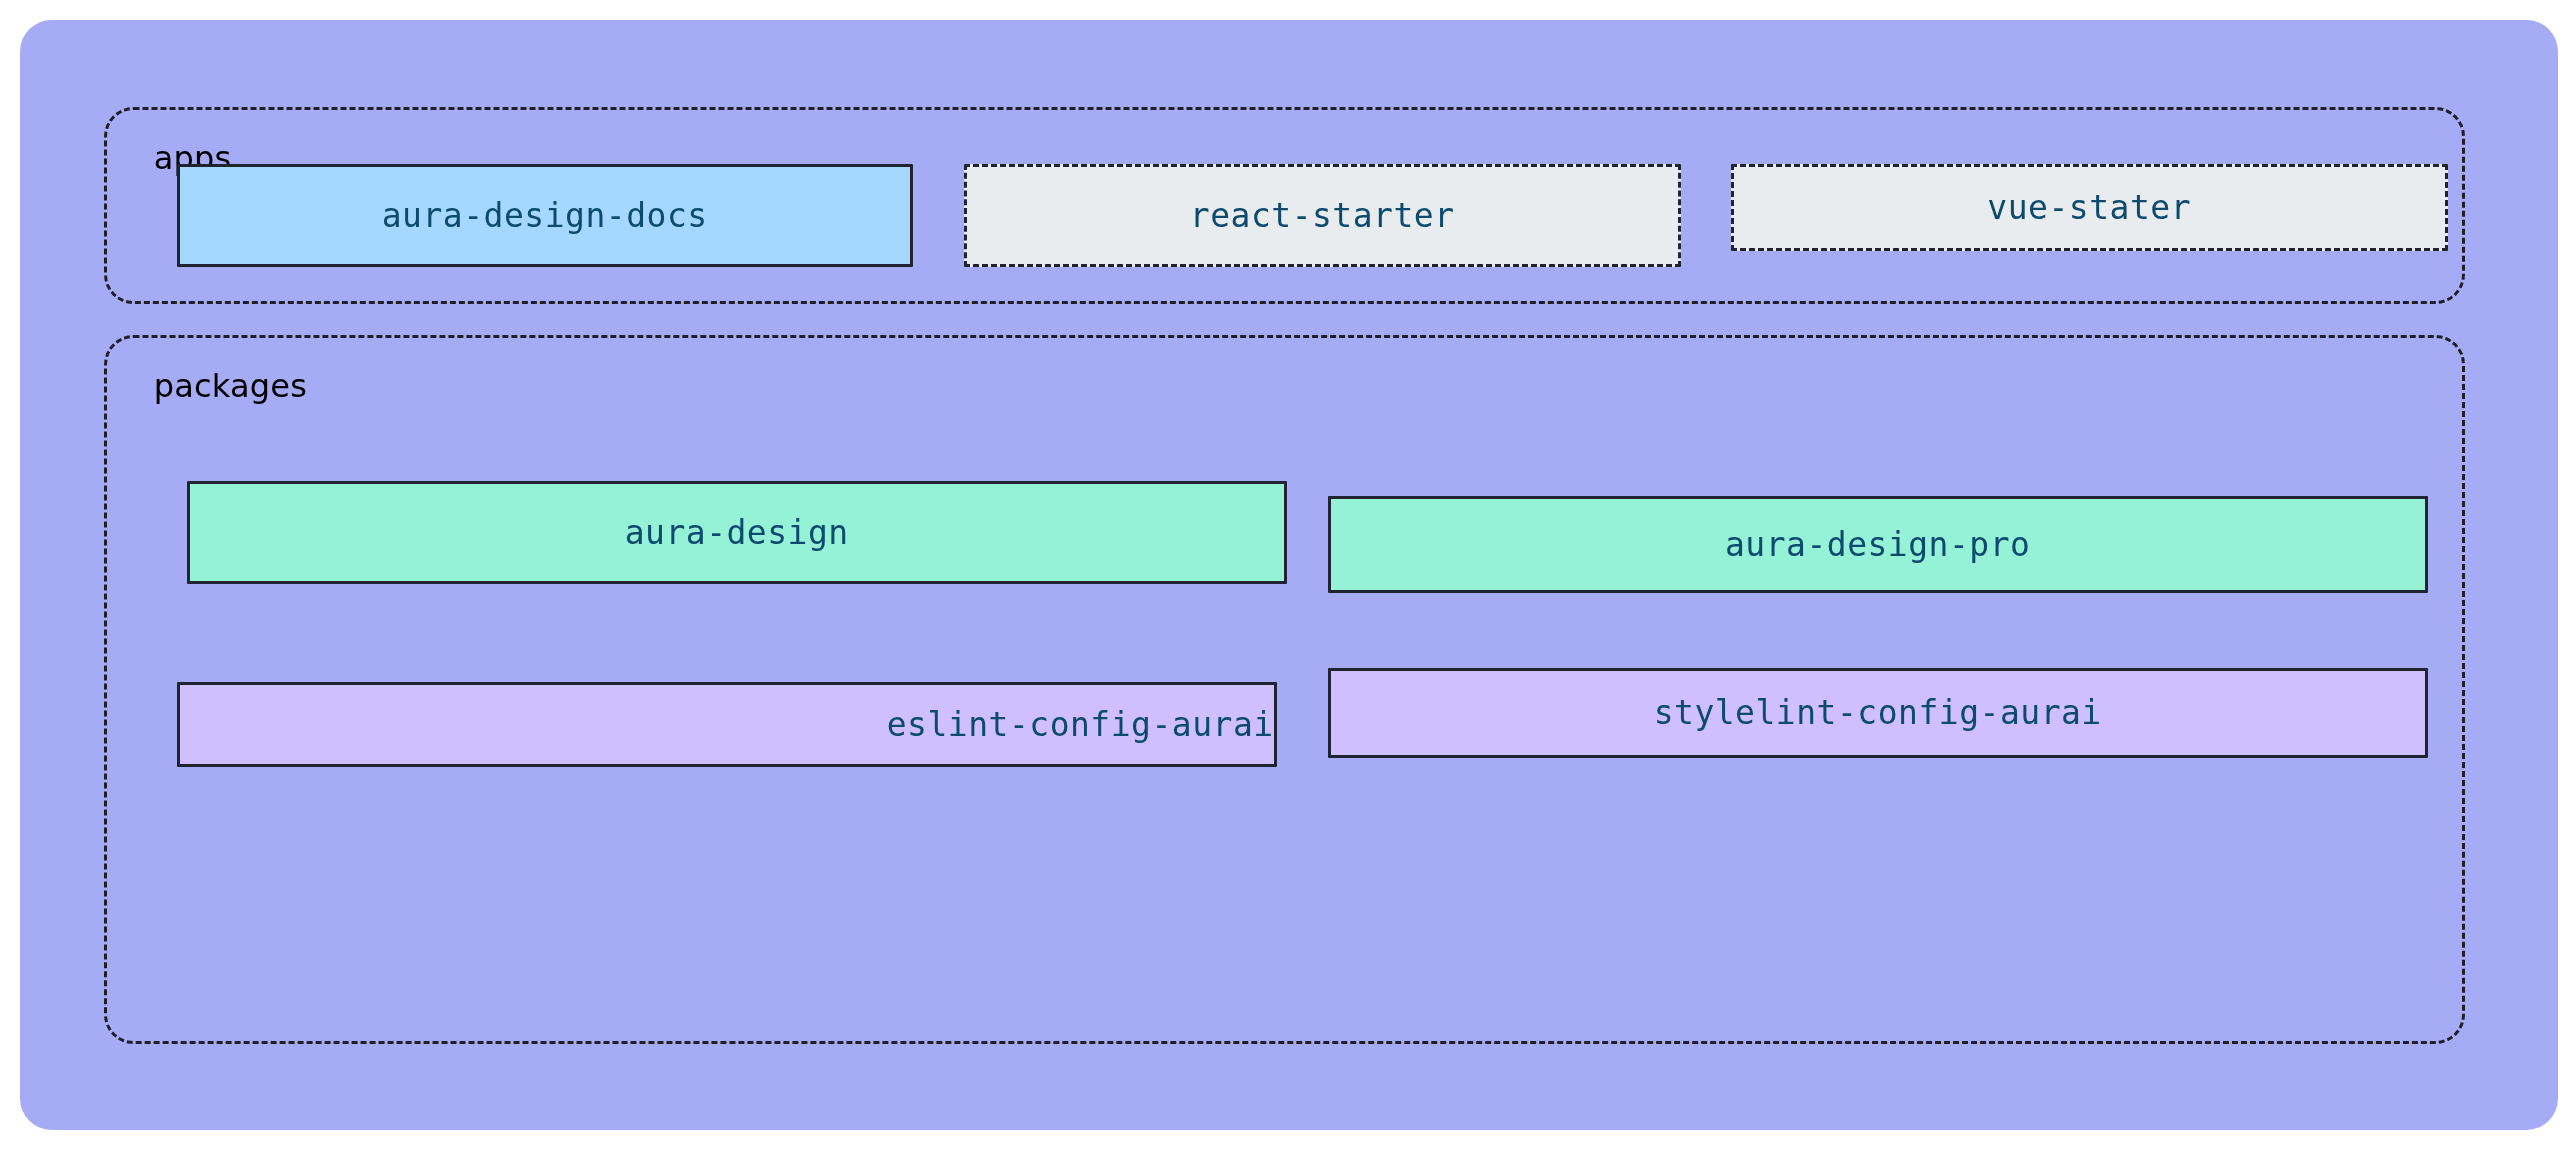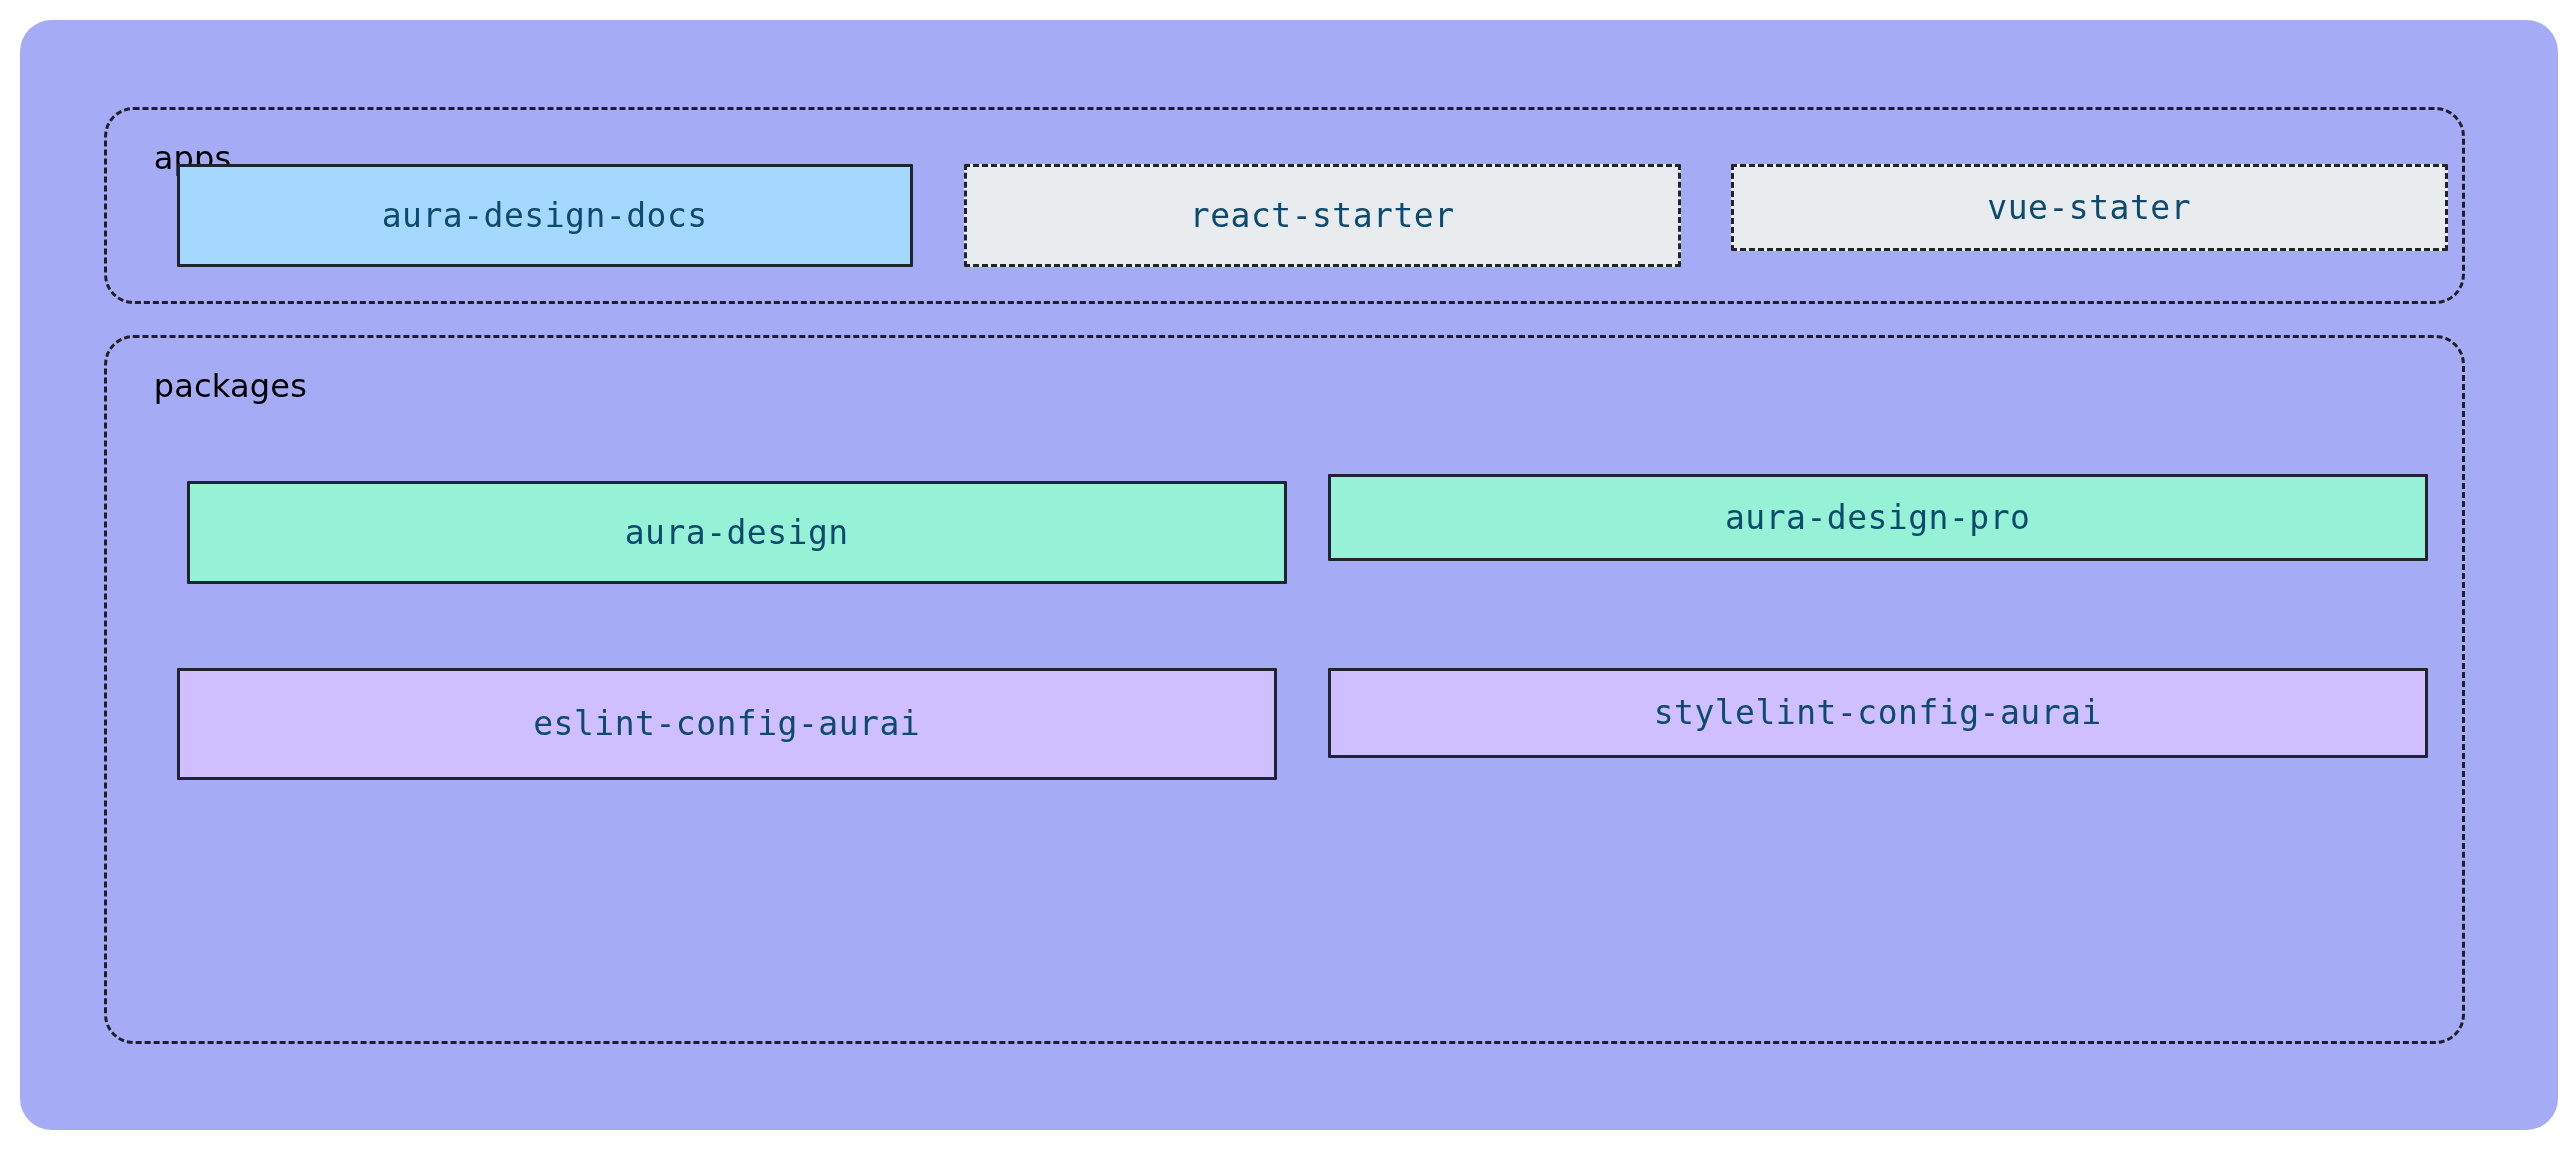--- a/index.html
+++ b/index.html
@@ -96,22 +96,22 @@
   .node.fill-green { background: #96F2D7; }
   .node.fill-purple{ background: #D0BFFF; }
 
   
   #node-aura-design-docs { left: 70px;   top: 54px; width: 736px; height: 103px; }
   #node-react-starter    { left: 857px;  top: 54px; width: 717px; height: 103px; }
   #node-vue-stater       { left: 1624px; top: 54px; width: 717px; height: 87px; }
 
   
   #node-aura-design        { left: 80px;   top: 143px; width: 1100px; height: 103px; }
-  #node-aura-design-pro    { left: 1221px; top: 136px; width: 1100px; height: 87px; }
-  #node-eslint-config      { left: 70px;   top: 330px; width: 1100px; height: 112px; }
+  #node-aura-design-pro    { left: 1221px; top: 158px; width: 1100px; height: 97px; }
+  #node-eslint-config      { left: 70px;   top: 344px; width: 1100px; height: 85px; justify-content: flex-end; }
   #node-stylelint-config   { left: 1221px; top: 330px; width: 1100px; height: 90px; }
 </style>
 </head>
 <body>
 
 <div id="diagram-canvas">
 
   <div class="root-container">
 
     <div class="subgraph" id="subgraph-apps">

